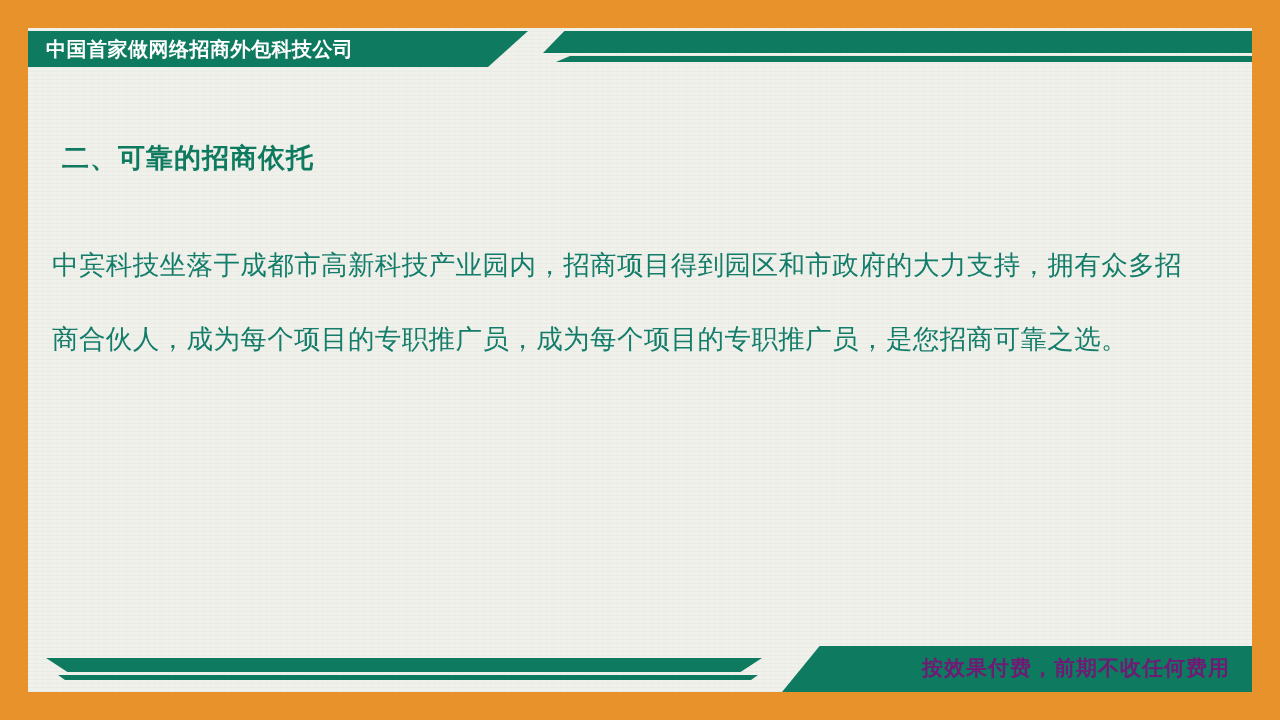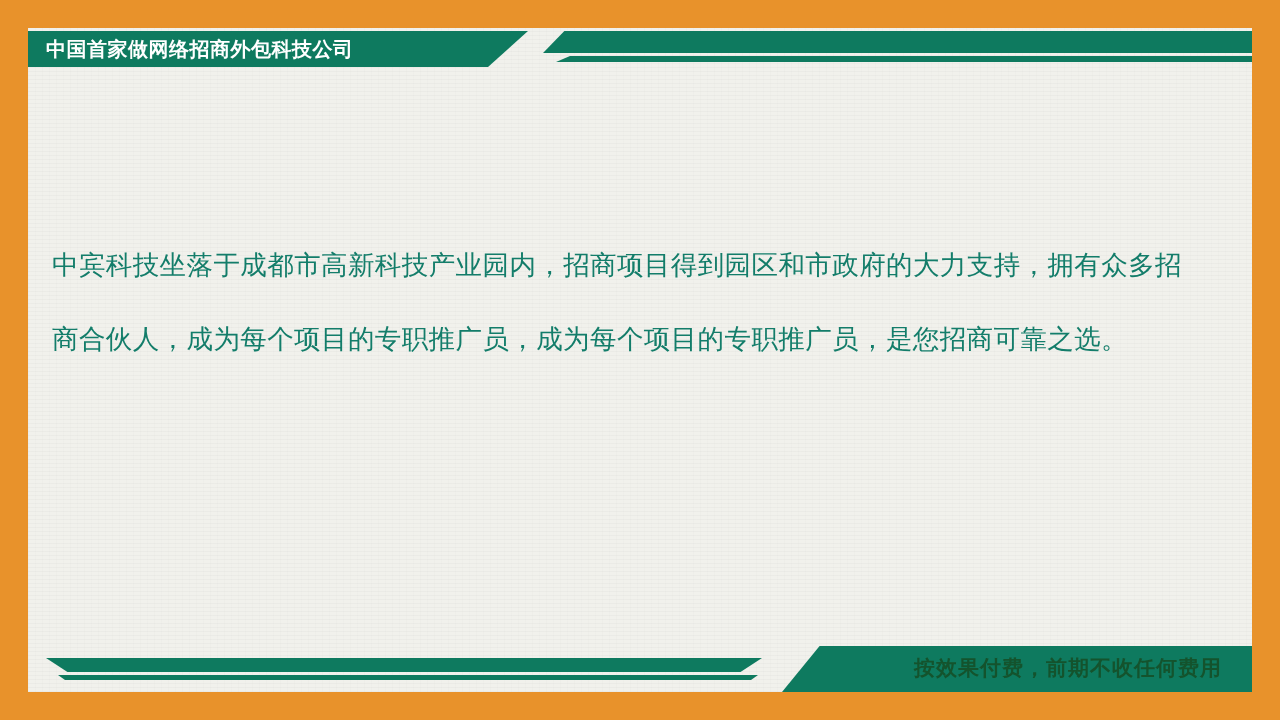--- a/index.html
+++ b/index.html
@@ -120,23 +120,23 @@
     position: absolute;
     right: 0;
     top: 0;
     width: 470px;
     height: 46px;
     background: #0E7A5F;
     clip-path: polygon(8% 0, 100% 0, 100% 100%, 0 100%);
   }
   .ftr-text {
     position: absolute;
-    right: 30px;
+    right: 22px;
     top: 8px;
-    color: #14532d;
+    color: #701a75;
     font-size: 21px;
     font-weight: bold;
     letter-spacing: 1px;
     white-space: nowrap;
   }
   .ftr-bar-a {
     position: absolute;
     left: 18px;
     top: 12px;
     width: 716px;
@@ -161,20 +161,21 @@
 
   <div class="panel"></div>
 
   <div class="header-band">
     <div class="hdr-main"></div>
     <div class="hdr-title">中国首家做网络招商外包科技公司</div>
     <div class="hdr-bar-a"></div>
     <div class="hdr-bar-b"></div>
   </div>
 
+  <div class="section-heading">二、可靠的招商依托</div>
 
   <div class="body-text">中宾科技坐落于成都市高新科技产业园内，招商项目得到园区和市政府的大力支持，拥有众多招商合伙人，成为每个项目的专职推广员，成为每个项目的专职推广员，是您招商可靠之选。</div>
 
   <div class="footer-band">
     <div class="ftr-bar-a"></div>
     <div class="ftr-bar-b"></div>
     <div class="ftr-right"></div>
     <div class="ftr-text">按效果付费，前期不收任何费用</div>
   </div>
 

